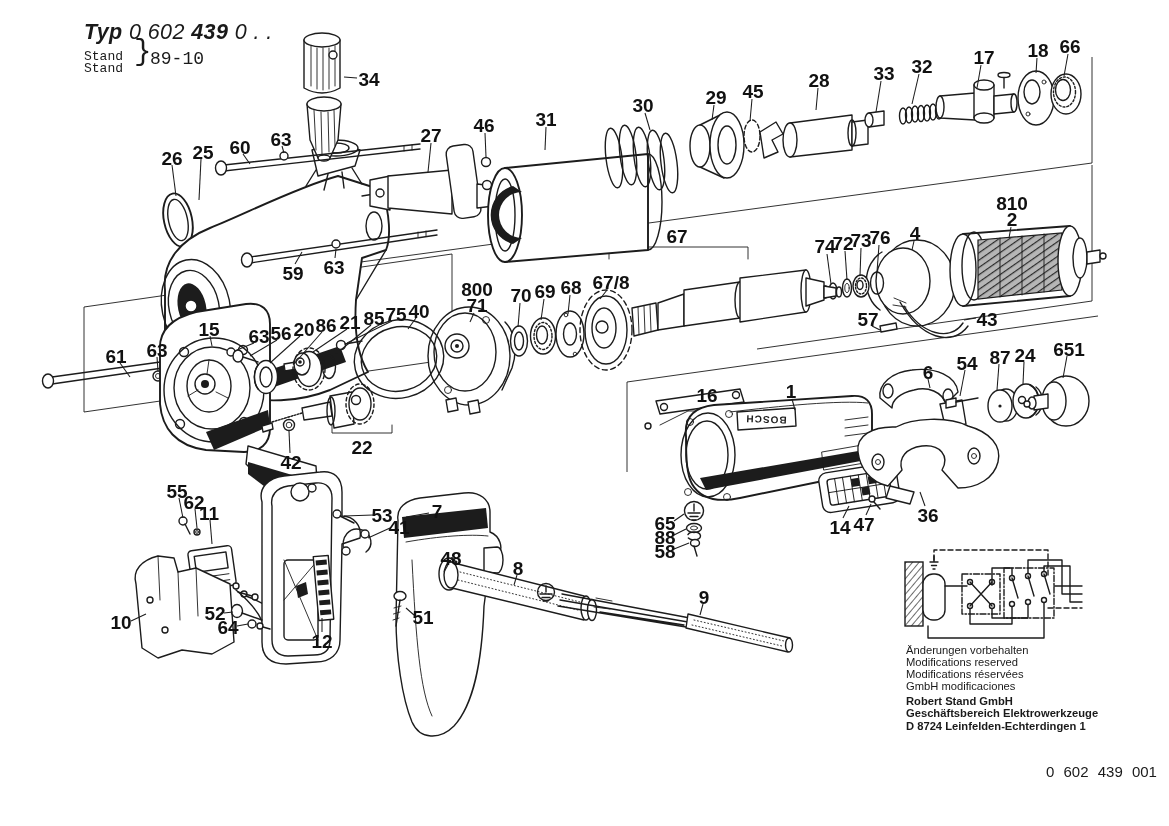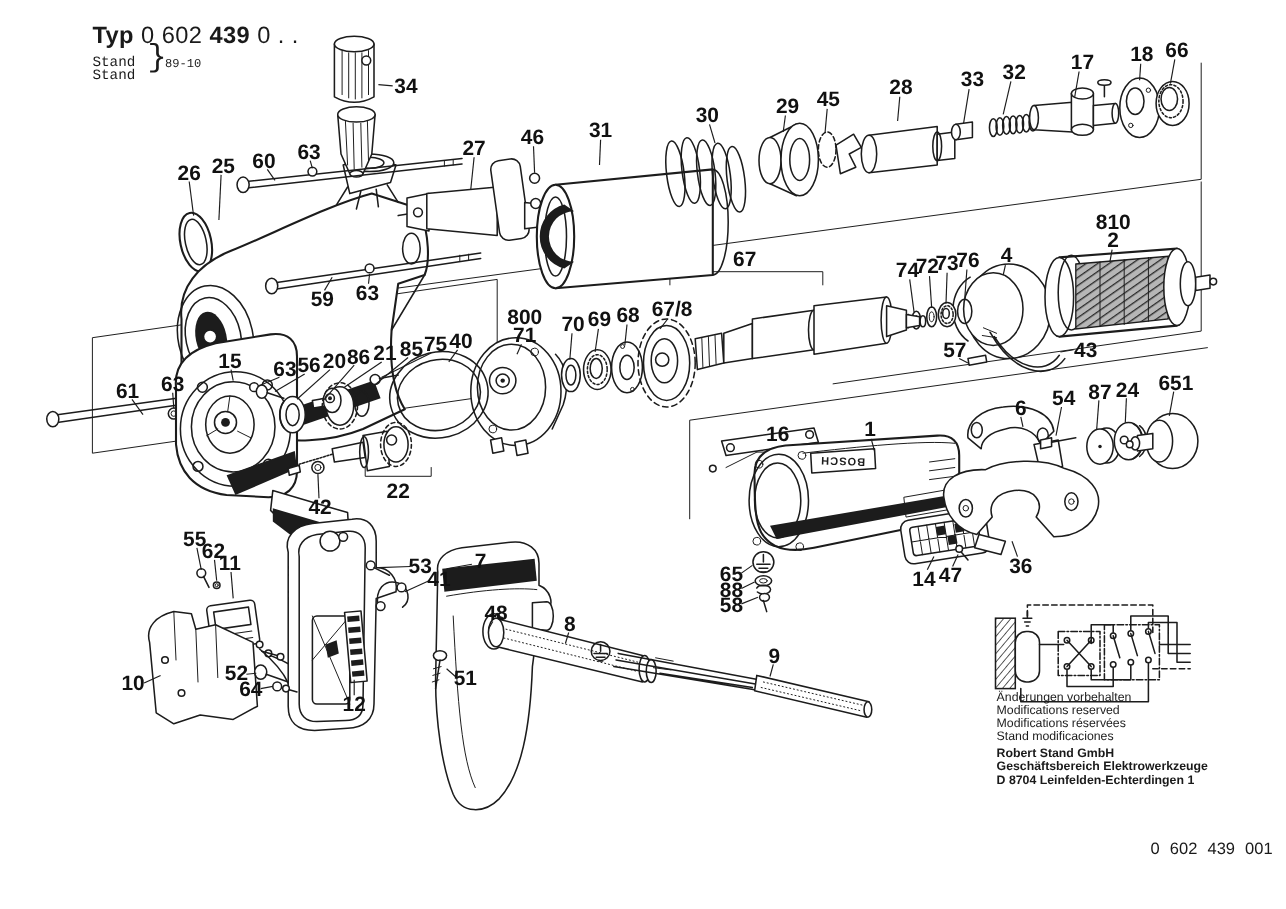--- a/index.html
+++ b/index.html
@@ -9,26 +9,26 @@
   .ln{fill:none;stroke:#1c1c1c;stroke-width:1.4;stroke-linecap:round;stroke-linejoin:round;}
   .fw{fill:#ffffff;stroke:#1c1c1c;stroke-width:1.4;stroke-linejoin:round;}
   .fk{fill:#1c1c1c;stroke:none;}
   .thin{stroke-width:0.9;}
   .thick{stroke-width:1.9;}
   .leader{stroke:#1c1c1c;stroke-width:1.05;}
   .panel{fill:none;stroke:#1c1c1c;stroke-width:0.9;}
   .part-label{font-family:"Liberation Sans",sans-serif;font-weight:bold;font-size:19px;
               fill:#111;text-anchor:middle;dominant-baseline:central;}
   #hdr{position:absolute;left:84px;top:20px;}
-  #typline{font-size:21.5px;letter-spacing:0.4px;white-space:nowrap;}
+  #typline{font-size:21.5px;letter-spacing:0.4px;white-space:nowrap;font-style:italic;}
   .b7{font-weight:bold;}
   #standwrap{position:relative;margin-top:6px;font-size:13px;line-height:11.5px;font-family:Liberation Mono, monospace;}
   #brace{position:absolute;left:50px;top:-4px;font-size:29px;font-weight:400;}
-  #issueval{position:absolute;left:66px;top:3px;font-size:11px;}
-  #ftr{position:absolute;left:906px;top:628px;font-size:11.2px;line-height:12.1px;white-space:nowrap;}
+  #issueval{position:absolute;left:66px;top:3px;font-size:18px;}
+  #ftr{position:absolute;left:906px;top:644px;font-size:11.2px;line-height:12.1px;white-space:nowrap;}
   #ftr .bold{font-weight:bold;}
   #ftr .gap{height:3px;}
   #docnum{position:absolute;left:1046px;top:727px;font-size:15px;word-spacing:5px;white-space:nowrap;margin-top:36px;}
 </style>
 </head>
 <body>
 
 <div id="sheet">
 
   <svg width="1169" height="826" viewBox="0 0 1169 826">
@@ -695,21 +695,21 @@
       <div>Stand</div>
       <span id="brace">}</span>
       <span id="issueval">89-10</span>
     </div>
   </div>
 
   <div id="ftr">
     <div>Änderungen vorbehalten</div>
     <div>Modifications reserved</div>
     <div>Modifications réservées</div>
-    <div>Stand modificaciones</div>
+    <div>GmbH modificaciones</div>
     <div class="gap"></div>
     <div class="bold">Robert Stand GmbH</div>
     <div class="bold">Geschäftsbereich Elektrowerkzeuge</div>
-    <div class="bold">D 8704 Leinfelden-Echterdingen 1</div>
+    <div class="bold">D 8724 Leinfelden-Echterdingen 1</div>
   </div>
   <div id="docnum">0 602 439 001</div>
 
 </div>
 
 </body></html>

